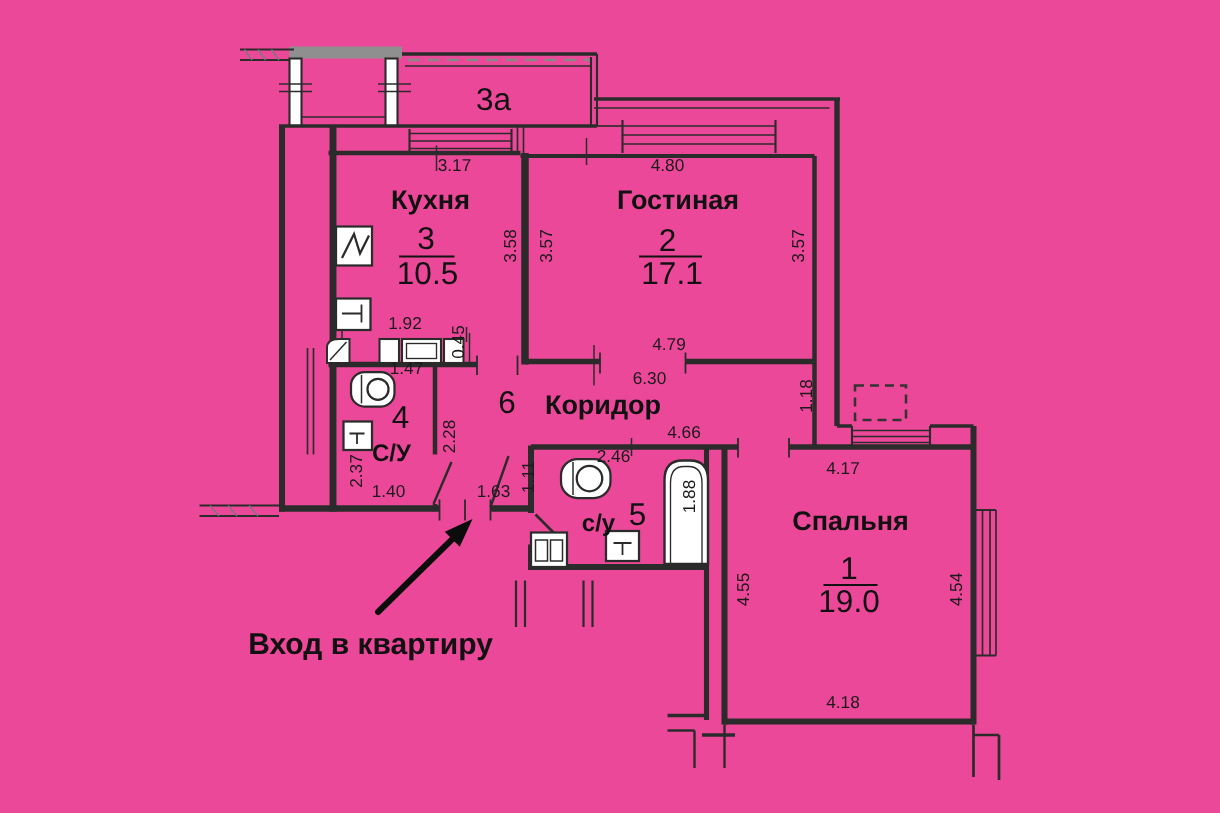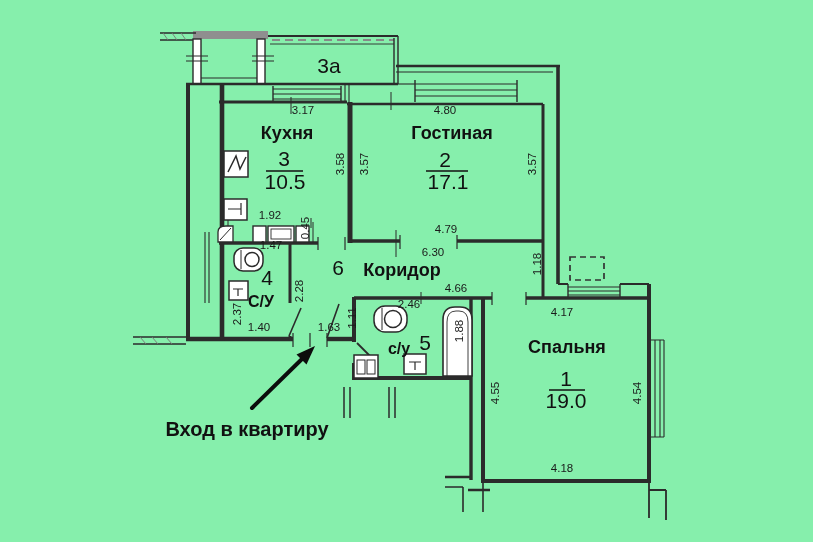--- a/index.html
+++ b/index.html
@@ -1,16 +1,16 @@
 <!DOCTYPE html>
 <html><head>
 <meta charset="utf-8">
 <style>
   html,body{margin:0;padding:0;background:#ffffff;}
-  .stage{position:relative;width:813px;height:542px;background:#86efac;overflow:hidden;
+  .stage{position:relative;width:813px;height:542px;background:#ec4899;overflow:hidden;
          font-family:"Liberation Sans",sans-serif;}
   svg{position:absolute;left:0;top:0;}
   text{fill:#111111;}
   .room-name{font-weight:bold;font-size:18px;text-anchor:middle;}
   .room-name-sm{font-weight:bold;font-size:16px;text-anchor:middle;}
   .room-num{font-size:21px;text-anchor:middle;}
   .room-area{font-size:21px;text-anchor:middle;}
   .dim{font-size:11.5px;text-anchor:middle;fill:#1a1a1a;}
   .entr{font-weight:bold;font-size:20px;text-anchor:middle;}
   .balc-num{font-size:21px;text-anchor:middle;}

